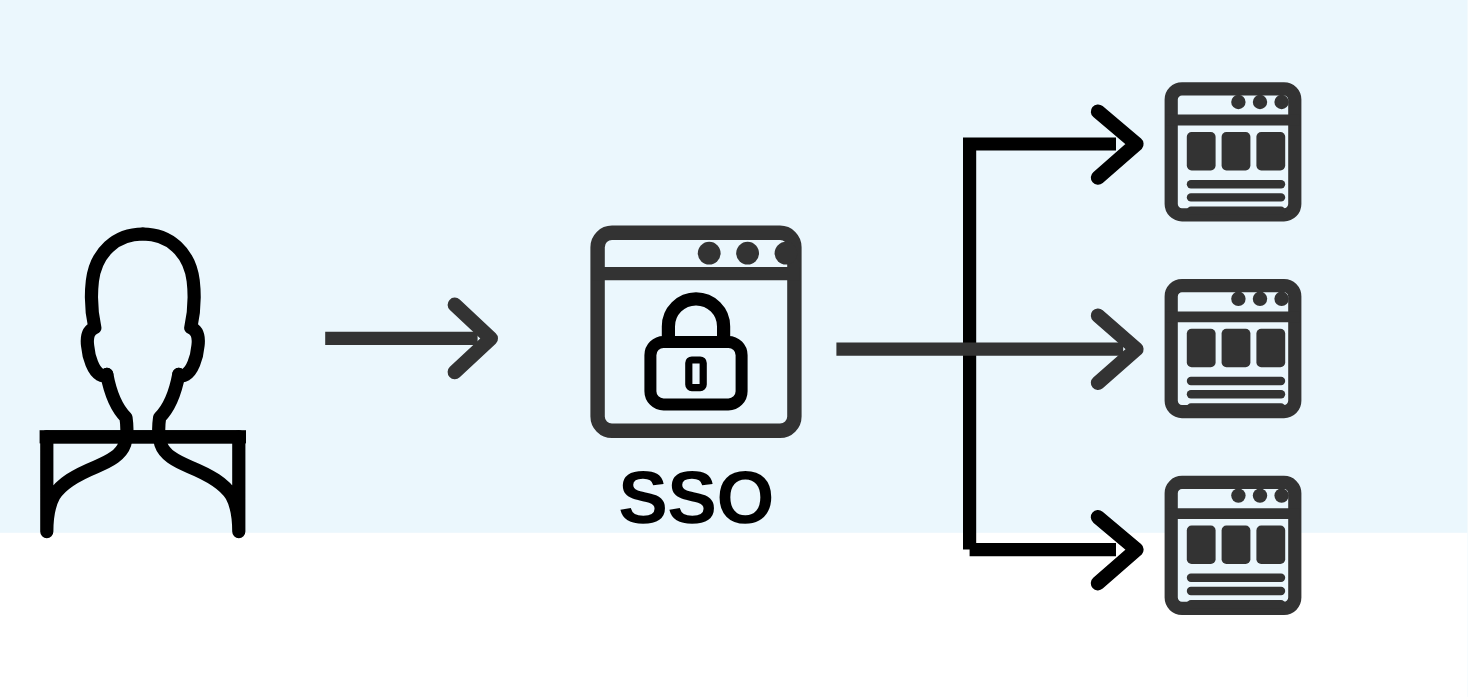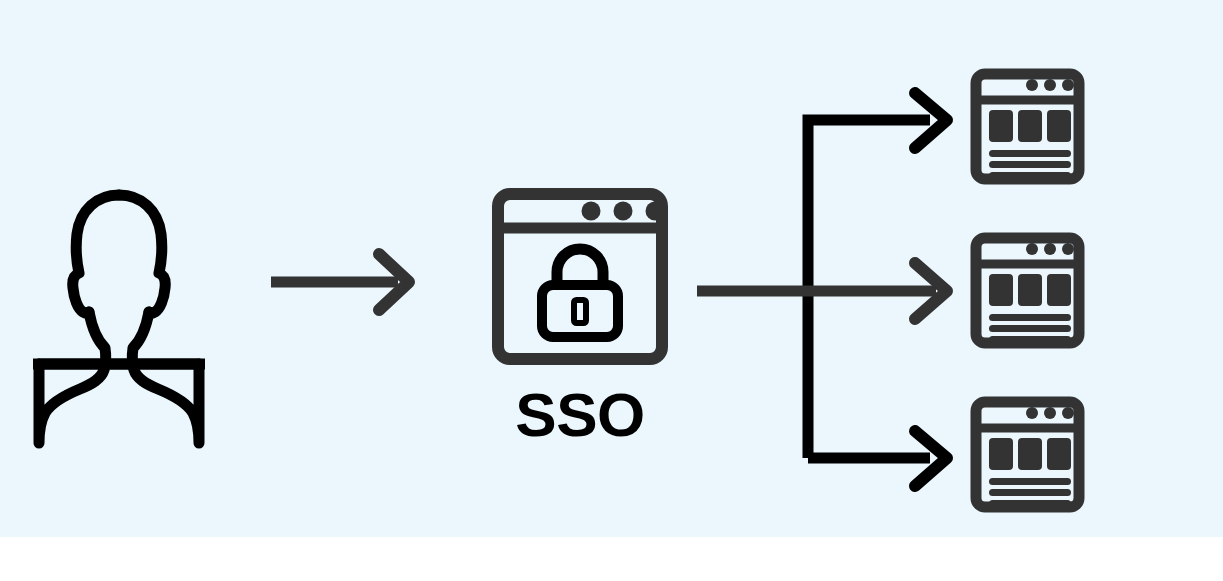--- a/index.html
+++ b/index.html
@@ -9,21 +9,21 @@
   }
   body {
     width: 1223px;
     height: 581px;
     overflow: hidden;
     font-family: "Liberation Sans", sans-serif;
   }
   #diagram-root {
     position: relative;
     width: 1223px;
-    height: 537px;
+    height: 444px;
     background: #ebf7fd;
   }
   #diagram-svg {
     position: absolute;
     top: 0;
     left: 0;
     width: 1223px;
     height: 581px;
     display: block;
   }

